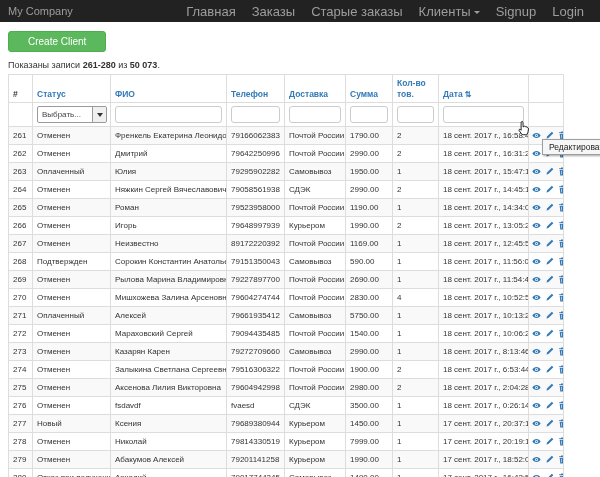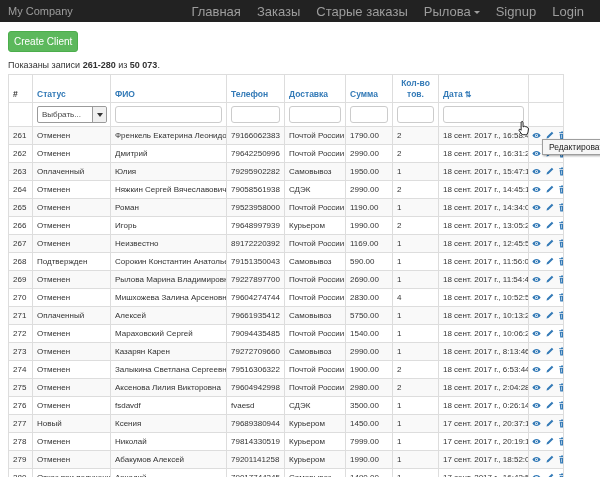--- a/index.html
+++ b/index.html
@@ -10,35 +10,35 @@
   .navbar { height: 22px; background: #222; display: flex; align-items: center;
     justify-content: space-between; padding: 10px 8px; }
   .brand { color: #9d9d9d; font-size: 11px; text-decoration: none; cursor: pointer; }
   .nav-items { display: flex; align-items: center; }
   .nav-item { color: #9d9d9d; font-size: 13px; padding: 0 8px; cursor: pointer; white-space: nowrap; }
   .caret { display: inline-block; width: 0; height: 0; margin-left: 3px; vertical-align: middle;
     border-left: 3px solid transparent; border-right: 3px solid transparent; border-top: 3px solid #9d9d9d; }
 
   
   .btn-create { display: inline-block; margin: 9px 0 0 8px; background: #5cb85c;
-    border: 1px solid #4cae4c; color: #fff; font-size: 10px; padding: 4px 5px;
+    border: 1px solid #4cae4c; color: #fff; font-size: 10px; padding: 4px 19px;
     border-radius: 3px; cursor: pointer; font-family: inherit; }
 
   
   .summary { margin: 8px 0 4px 8px; font-size: 9px; color: #333; }
   .summary b { font-weight: bold; }
 
   
   table { border-collapse: collapse; table-layout: fixed; margin: 0 8px; width: 555px; font-size: 8px; }
   th, td { border: 1px solid #ddd; padding: 3px 4px; text-align: left;
     white-space: nowrap; overflow: hidden; }
   thead th { vertical-align: bottom; font-weight: bold; font-size: 8.5px; height: 28px; }
   thead th a { color: #337ab7; text-decoration: none; cursor: pointer; }
   thead th.plain { color: #333; }
-  thead th.wrap { white-space: normal; line-height: 1.25; text-align: center; }
+  thead th.wrap { white-space: normal; line-height: 1.25; }
   .sort-glyph { font-size: 8px; color: #337ab7; margin-left: 2px; }
 
   
   .filter-row td { height: 24px; background: #fff; }
   .combo { display: flex; align-items: stretch; border: 1px solid #9a9a9a; border-radius: 2px;
     background: #fff; height: 17px; width: 70px; cursor: pointer; justify-content: center; }
   .combo-text { flex: 1; font-size: 8px; color: #444; padding: 3px 4px; overflow: hidden; }
   .combo-btn { width: 14px; border-left: 1px solid #9a9a9a; background: #f0f0f0;
     display: flex; align-items: center; justify-content: center; border-radius: 0 2px 2px 0; }
   .combo-btn .caret2 { width: 0; height: 0; border-left: 3px solid transparent;
@@ -68,21 +68,21 @@
 
 
 
 <div class="navbar">
   <a class="brand">My Company</a>
   <div class="nav-items">
     <span class="nav-item">Главная</span>
     <span class="nav-item">Заказы</span>
     <span class="nav-item">Старые заказы</span>
     <span class="nav-item">
-      <span>Рылова</span><span class="caret"></span>
+      <span>Клиенты</span><span class="caret"></span>
     </span>
     <span class="nav-item">Signup</span>
     <span class="nav-item">Login</span>
   </div>
 </div>
 
 
 <button class="btn-create">Create Client</button>
 
 

